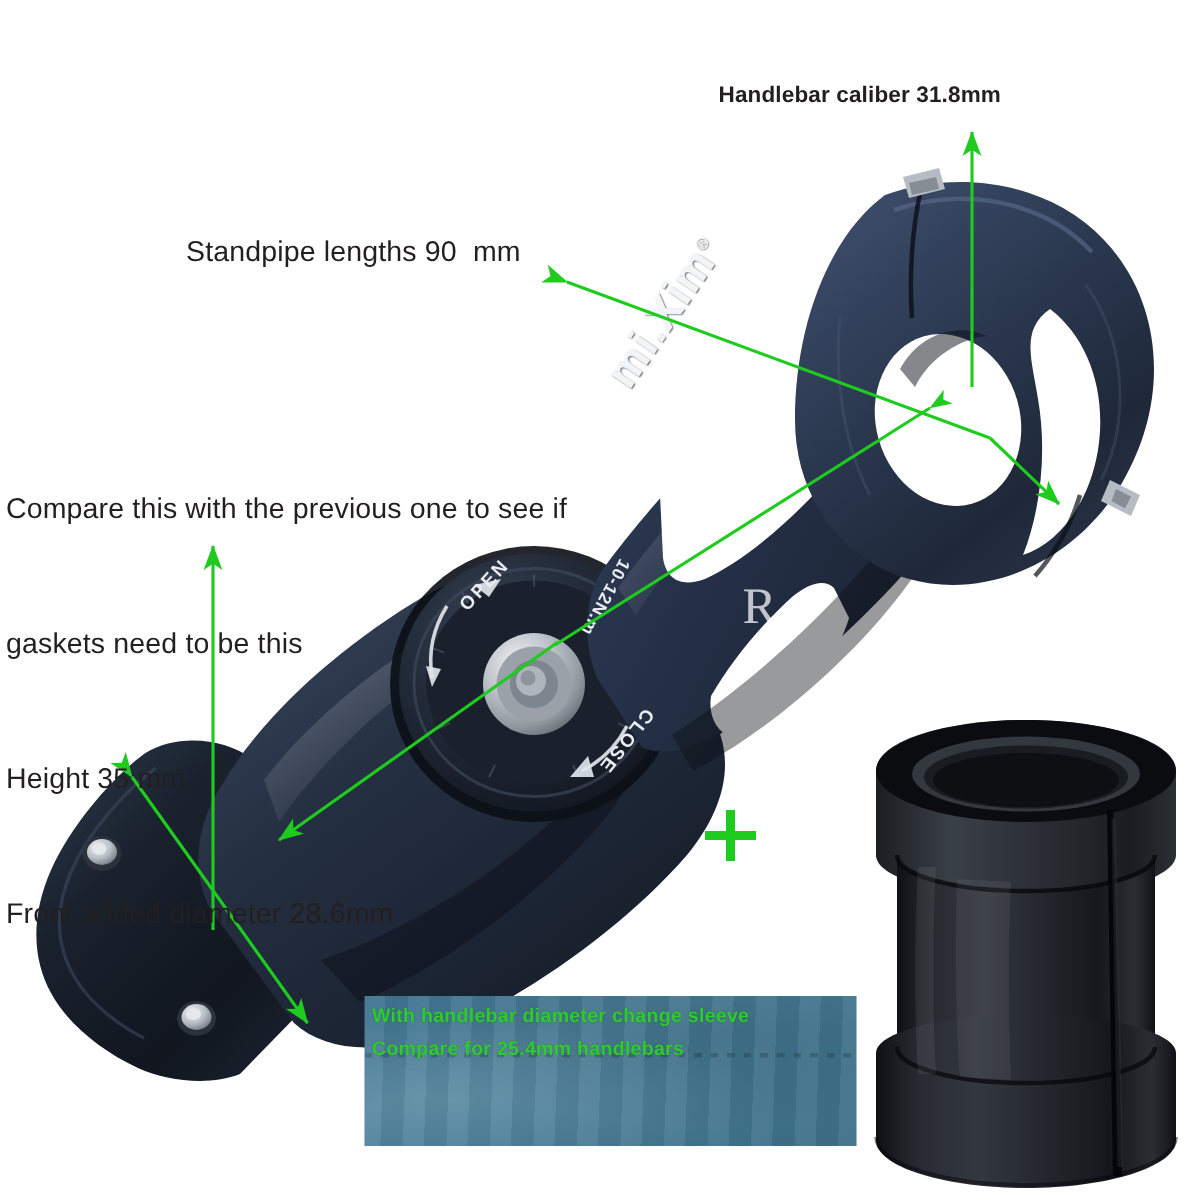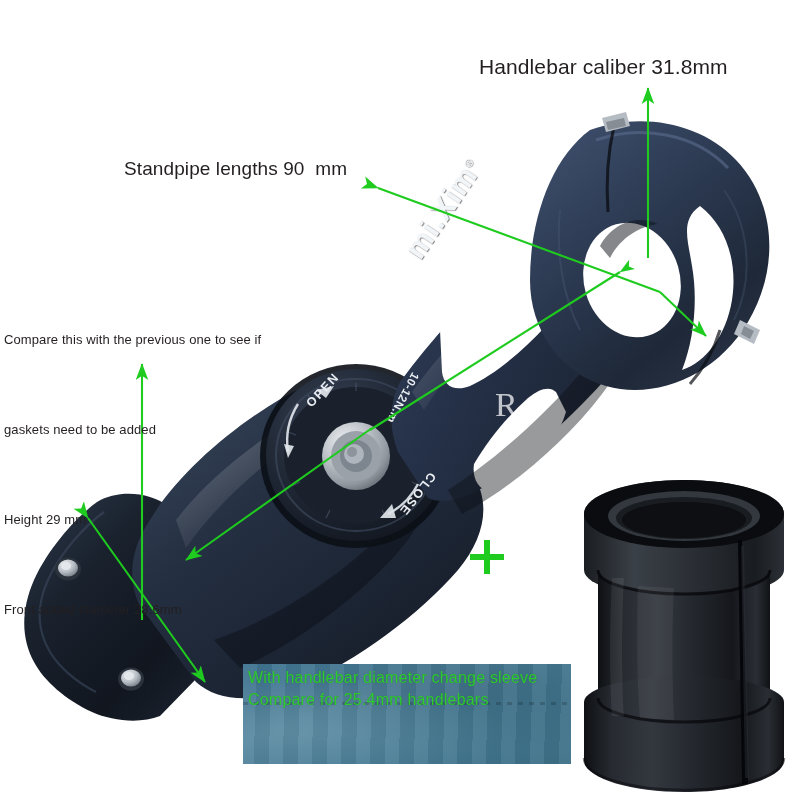--- a/index.html
+++ b/index.html
@@ -2,37 +2,37 @@
 <html><head>
 <meta charset="utf-8">
 <style>
   html,body{margin:0;padding:0;background:#fff;}
   body{width:800px;height:800px;overflow:hidden;
        font-family:"Liberation Sans", sans-serif;color:#231f20;}
   #stage{position:relative;width:800px;height:800px;background:#ffffff;}
 
   
   .anno{position:absolute;white-space:pre;color:#231f20;letter-spacing:.1px;}
-  #anno-caliber{left:479px;top:55px;font-size:21px;}
+  #anno-caliber{left:479px;top:55px;font-size:15px;font-weight:bold;}
   #anno-standpipe{left:124px;top:158px;font-size:19px;text-align:center;}
-  #anno-block{left:4px;top:265px;font-size:13px;line-height:30px;}
+  #anno-block{left:4px;top:265px;font-size:19px;line-height:30px;}
   .anno-line{display:block;}
 
   
   #sleeve-note{position:absolute;left:243px;top:664px;width:328px;height:100px;
      background:linear-gradient(160deg,#3f7390 0%,#4b7f98 35%,#447a94 60%,#3d7087 100%);
      overflow:hidden;}
   #sleeve-note::before{content:"";position:absolute;inset:0;
      background:
        repeating-linear-gradient(92deg,rgba(255,255,255,.05) 0 14px,rgba(0,0,0,.045) 14px 29px),
        radial-gradient(ellipse at 18% 70%,rgba(255,255,255,.12),transparent 55%),
        radial-gradient(ellipse at 72% 25%,rgba(0,0,0,.10),transparent 60%);}
   #sleeve-note::after{content:"";position:absolute;left:0;right:0;top:38px;height:3px;
      background:repeating-linear-gradient(90deg,rgba(0,0,0,.18) 0 5px,transparent 5px 11px);}
-  .sleeve-txt{position:absolute;left:5px;color:#2ecb2e;font-size:16px;font-weight:normal;
+  .sleeve-txt{position:absolute;left:5px;color:#2ecb2e;font-size:13px;font-weight:bold;
      letter-spacing:.2px;z-index:3;text-shadow:0 0 1px rgba(0,60,0,.35);}
   #sleeve-txt-1{top:5px;}
   #sleeve-txt-2{top:27px;}
 
   
   #plus{position:absolute;left:470px;top:540px;width:34px;height:34px;}
   #plus i{position:absolute;background:#1ecb1e;display:block;}
   #plus i.h{left:0;top:14px;width:34px;height:6px;}
   #plus i.v{left:14px;top:0;width:6px;height:34px;}
 
@@ -325,22 +325,22 @@
       <line x1="88" y1="518" x2="205" y2="682" marker-start="url(#ah)" marker-end="url(#ah)"></line>
     </g>
   </svg>
 
   <div class="anno" id="anno-caliber">Handlebar caliber 31.8mm</div>
 
   <div class="anno" id="anno-standpipe">Standpipe lengths 90  mm</div>
 
   <div class="anno" id="anno-block">
     <span class="anno-line">Compare this with the previous one to see if</span>
-    <span class="anno-line">gaskets need to be added</span>
-    <span class="anno-line">Height 29 mm</span>
+    <span class="anno-line">gaskets need to be this</span>
+    <span class="anno-line">Height 35 mm</span>
     <span class="anno-line">Front added diameter 28.6mm</span>
   </div>
 
   <div id="plus">
     <i class="h"></i>
     <i class="v"></i>
   </div>
 
   <div id="sleeve-note">
     <span class="sleeve-txt" id="sleeve-txt-1">With handlebar diameter change sleeve</span>

